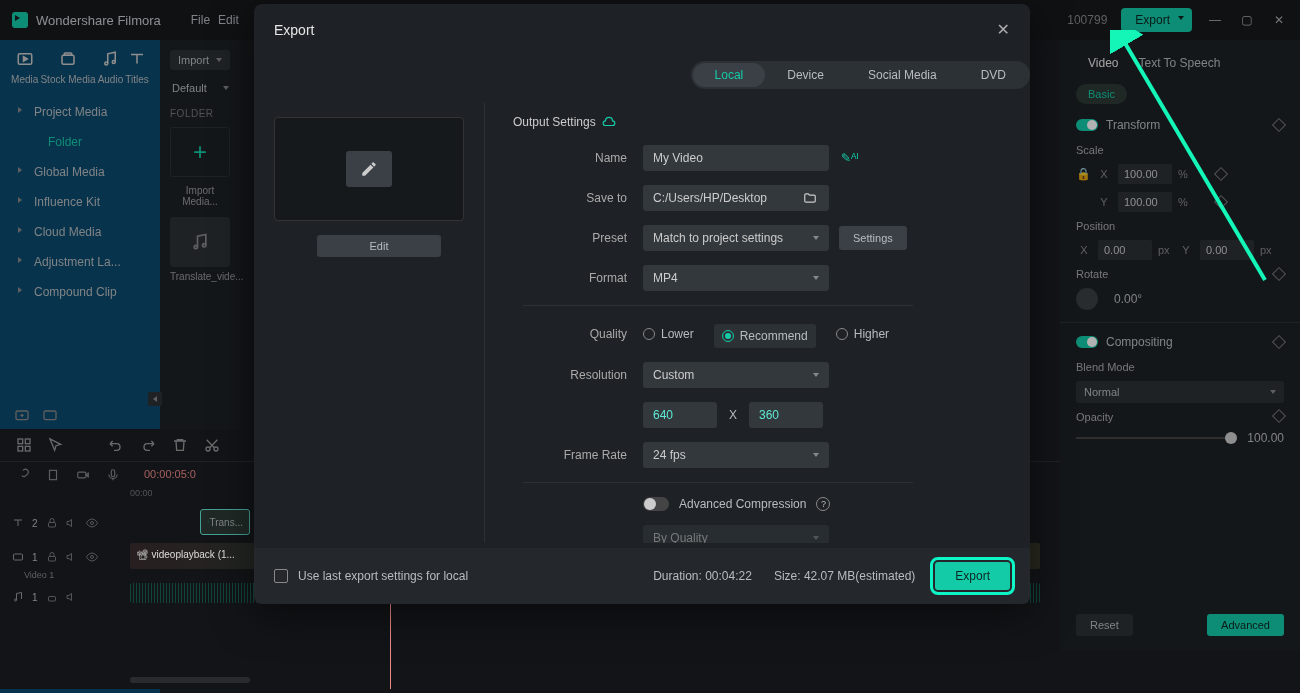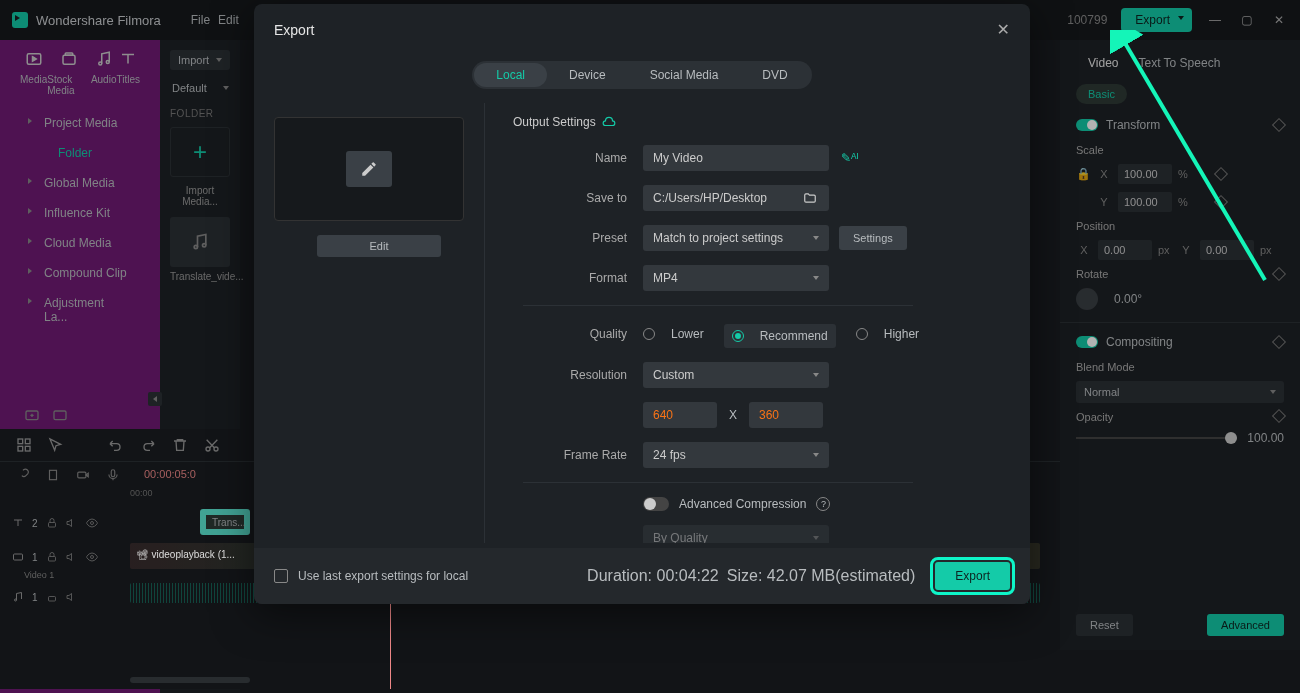--- a/index.html
+++ b/index.html
@@ -10,21 +10,21 @@
 .app-title{font-size:13px;color:#c9cccf}
 .menu{display:flex;gap:8px;margin-left:30px}
 .menu span{cursor:pointer;font-size:12px}
 .tb-right{margin-left:auto;display:flex;align-items:center;gap:14px}
 .badge{font-size:12px;color:#888}
 .export-btn{background:#14cba8;color:#0d2521;padding:5px 22px 5px 14px;border-radius:4px;font-size:12px;cursor:pointer;position:relative}
 .export-btn::after{content:'';position:absolute;right:8px;top:8px;border-left:3px solid transparent;border-right:3px solid transparent;border-top:4px solid #0d2521}
 .win-btn{width:18px;height:18px;display:flex;align-items:center;justify-content:center;cursor:pointer;color:#aaa}
 
 .main{display:flex;height:calc(100% - 40px)}
-.left-panel{width:160px;background:#701a75;padding:10px 10px}
+.left-panel{width:160px;background:#0c4a6e;padding:10px 0}
 .tab-icons{display:flex;justify-content:space-around;padding:0 10px 12px}
 .tab-icon{display:flex;flex-direction:column;align-items:center;gap:6px;cursor:pointer}
 .tab-icon svg{width:18px;height:18px}
 .tab-icon span{font-size:10px}
 .side-item{padding:8px 20px 8px 34px;font-size:12px;cursor:pointer;position:relative}
 .side-item.active{color:#14cba8}
 .side-item.folder{padding-left:48px}
 .chev{position:absolute;left:18px;top:10px;width:0;height:0;border-top:3px solid transparent;border-bottom:3px solid transparent;border-left:4px solid #888}
 .panel-bottom{display:flex;gap:12px;padding:10px 14px;position:absolute;bottom:260px}
 .panel-bottom svg{width:16px;height:16px}
@@ -69,67 +69,67 @@
 .tl-time{font-size:11px;margin-left:8px}
 .tl-toolbar2{display:flex;gap:16px;padding:6px 16px}
 .tl-toolbar2 svg{width:14px;height:14px}
 .tl-ruler{height:18px;position:relative;margin-left:130px}
 .tl-ruler span{position:absolute;font-size:9px;color:#777}
 .tracks{padding-left:12px}
 .track{display:flex;align-items:center;height:34px;gap:8px}
 .track-head{width:110px;display:flex;align-items:center;gap:8px;font-size:10px}
 .track-head svg{width:12px;height:12px}
 .track-content{flex:1;height:28px;position:relative}
-.clip{position:absolute;height:26px;background:#2e3b37;border:6px solid #5eead4;border-radius:3px;font-size:10px;padding:2px 6px;display:flex;align-items:center}
+.clip{position:absolute;height:26px;background:#2e3b37;border:1px solid #5eead4;border-radius:3px;font-size:10px;padding:2px 6px;display:flex;align-items:center}
 .video-strip{position:absolute;left:0;right:20px;height:26px;background:linear-gradient(90deg,#3a2d2e 0%,#2d3a32 20%,#3a2d3a 40%,#2d2e3a 60%,#3a3a2d 80%);border-radius:2px}
 .audio-wave{position:absolute;left:0;right:20px;height:20px;background:repeating-linear-gradient(90deg,#14cba8 0,#14cba8 1px,transparent 1px,transparent 3px);opacity:.4;border-radius:2px}
 .playhead{position:absolute;left:390px;top:0;bottom:0;width:1px;background:#e88;z-index:3}
 .scroll-bar{position:absolute;bottom:6px;left:130px;width:120px;height:6px;background:#3a3f44;border-radius:3px}
 .track-label{font-size:9px;color:#888;margin-top:-4px}
 
 
 .overlay{position:absolute;inset:0;background:rgba(0,0,0,.3)}
 .dialog{position:absolute;left:254px;top:4px;width:776px;height:600px;background:#1e2226;border-radius:8px;box-shadow:0 10px 40px rgba(0,0,0,.5);z-index:5}
 .dlg-header{padding:16px 20px;display:flex;justify-content:space-between;align-items:center}
 .dlg-title{font-size:14px;color:#e5e5e5}
 .close-x{cursor:pointer;font-size:16px;color:#aaa}
-.dlg-tabs{display:flex;justify-content:center;gap:0;margin:6px auto 14px}
+.dlg-tabs{display:flex;justify-content:flex-end;gap:0;margin:6px auto 14px}
 .dlg-tabs-inner{background:#2c3136;border-radius:14px;padding:2px;display:flex}
 .dlg-tab{padding:5px 22px;font-size:12px;border-radius:12px;cursor:pointer}
 .dlg-tab.active{background:#3a4046;color:#14cba8}
 .dlg-body{display:flex;padding:0 20px;height:440px;overflow:hidden}
 .preview-col{width:210px;padding-top:14px}
 .preview-box{width:190px;height:104px;background:#16191c;border:1px solid #333;border-radius:4px;display:flex;align-items:center;justify-content:center;margin-bottom:14px}
 .preview-icon{width:46px;height:36px;background:#3a4046;border-radius:3px;display:flex;align-items:center;justify-content:center}
 .edit-btn{width:124px;margin:0 auto;background:#3a4046;padding:5px 0;text-align:center;border-radius:3px;font-size:11px;cursor:pointer}
 .settings-col{flex:1;padding-left:28px;border-left:1px solid #2c3136;position:relative;overflow-y:auto}
 .settings-col::-webkit-scrollbar{width:5px}
 .settings-col::-webkit-scrollbar-thumb{background:#3a4046;border-radius:3px}
 .sect-title{display:flex;align-items:center;gap:6px;font-size:12px;color:#ccc;margin:12px 0 16px}
 .form-row{display:flex;align-items:center;margin-bottom:14px}
 .form-label{width:130px;text-align:right;padding-right:16px;font-size:12px;color:#aaa}
 .form-input{background:#33383d;border:none;padding:6px 10px;width:186px;color:#ccc;font-size:12px;border-radius:3px}
 .form-select{background:#33383d;border:none;padding:6px 10px;width:186px;color:#ccc;font-size:12px;border-radius:3px;display:flex;justify-content:space-between;align-items:center;cursor:pointer}
 .ai-icon{margin-left:12px;color:#14cba8;font-size:12px}
 .folder-icon{margin-left:-26px;color:#ccc;cursor:pointer}
 .settings-btn{background:#3a4046;padding:6px 14px;border-radius:3px;font-size:11px;margin-left:10px;cursor:pointer}
 .radio-group{display:flex;gap:20px;align-items:center}
-.radio{display:flex;align-items:center;gap:16px;font-size:12px;cursor:pointer}
+.radio{display:flex;align-items:center;gap:6px;font-size:12px;cursor:pointer}
 .radio-circle{width:12px;height:12px;border:1.5px solid #888;border-radius:50%;display:flex;align-items:center;justify-content:center}
 .radio.sel .radio-circle{border-color:#14cba8}
 .radio.sel .radio-circle::after{content:'';width:6px;height:6px;background:#14cba8;border-radius:50%}
 .res-inputs{display:flex;align-items:center;gap:12px}
-.res-input{background:#33383d;border:none;padding:6px 10px;width:74px;color:#f97316;font-size:12px;border-radius:3px}
+.res-input{background:#33383d;border:none;padding:6px 10px;width:74px;color:#5eead4;font-size:12px;border-radius:3px}
 .hr2{height:1px;background:#2c3136;margin:6px 0 14px;width:390px;margin-left:10px}
 .adv-toggle{width:26px;height:14px;background:#444;border-radius:7px;position:relative;margin-right:10px}
 .adv-toggle::after{content:'';position:absolute;left:1px;top:1px;width:12px;height:12px;background:#ccc;border-radius:50%}
 .info-icon{margin-left:10px;width:14px;height:14px;border:1px solid #888;border-radius:50%;display:flex;align-items:center;justify-content:center;font-size:9px}
 .dlg-footer{position:absolute;bottom:0;left:0;right:0;padding:14px 20px;background:#24282c;display:flex;align-items:center;border-radius:0 0 8px 8px}
 .checkbox{width:14px;height:14px;border:1.5px solid #888;border-radius:2px;margin-right:10px}
-.footer-info{margin-left:auto;font-size:16px;display:flex;gap:8px;margin-right:20px}
+.footer-info{margin-left:auto;font-size:12px;display:flex;gap:22px;margin-right:20px}
 .export-final{background:#14cba8;color:#0d2521;padding:7px 20px;border-radius:3px;font-size:12px;cursor:pointer;outline:3px solid #0ef5c8;outline-offset:2px}
 
 .arrow{position:absolute;z-index:6;pointer-events:none}
 .chev-dn{width:0;height:0;border-left:3px solid transparent;border-right:3px solid transparent;border-top:4px solid #888;display:inline-block}
 </style>
 </head>
 <body>
 
 <div class="titlebar">
   <div class="logo"></div>
@@ -178,22 +178,22 @@
             <path d="M4 6h16M12 6v12"></path>
           </svg>
           <span>Titles</span>
         </div>
     </div>
     <div class="side-item"><span class="chev"></span><span>Project Media</span></div>
     <div class="side-item folder active">Folder</div>
     <div class="side-item"><span class="chev"></span><span>Global Media</span></div>
     <div class="side-item"><span class="chev"></span><span>Influence Kit</span></div>
     <div class="side-item"><span class="chev"></span><span>Cloud Media</span></div>
+    <div class="side-item"><span class="chev"></span><span>Adjustment La...</span></div>
     <div class="side-item"><span class="chev"></span><span>Compound Clip</span></div>
-    <div class="side-item"><span class="chev"></span><span>Adjustment La...</span></div>
     <div class="panel-bottom">
       <svg viewBox="0 0 24 24" fill="none" stroke="#888" stroke-width="2">
           <rect x="3" y="6" width="18" height="13" rx="2"></rect>
           <path d="M12 10v5M9.5 12.5h5"></path>
         </svg>
       <svg viewBox="0 0 24 24" fill="none" stroke="#888" stroke-width="2">
           <rect x="3" y="6" width="18" height="13" rx="2"></rect>
         </svg>
     </div>
   </div>

